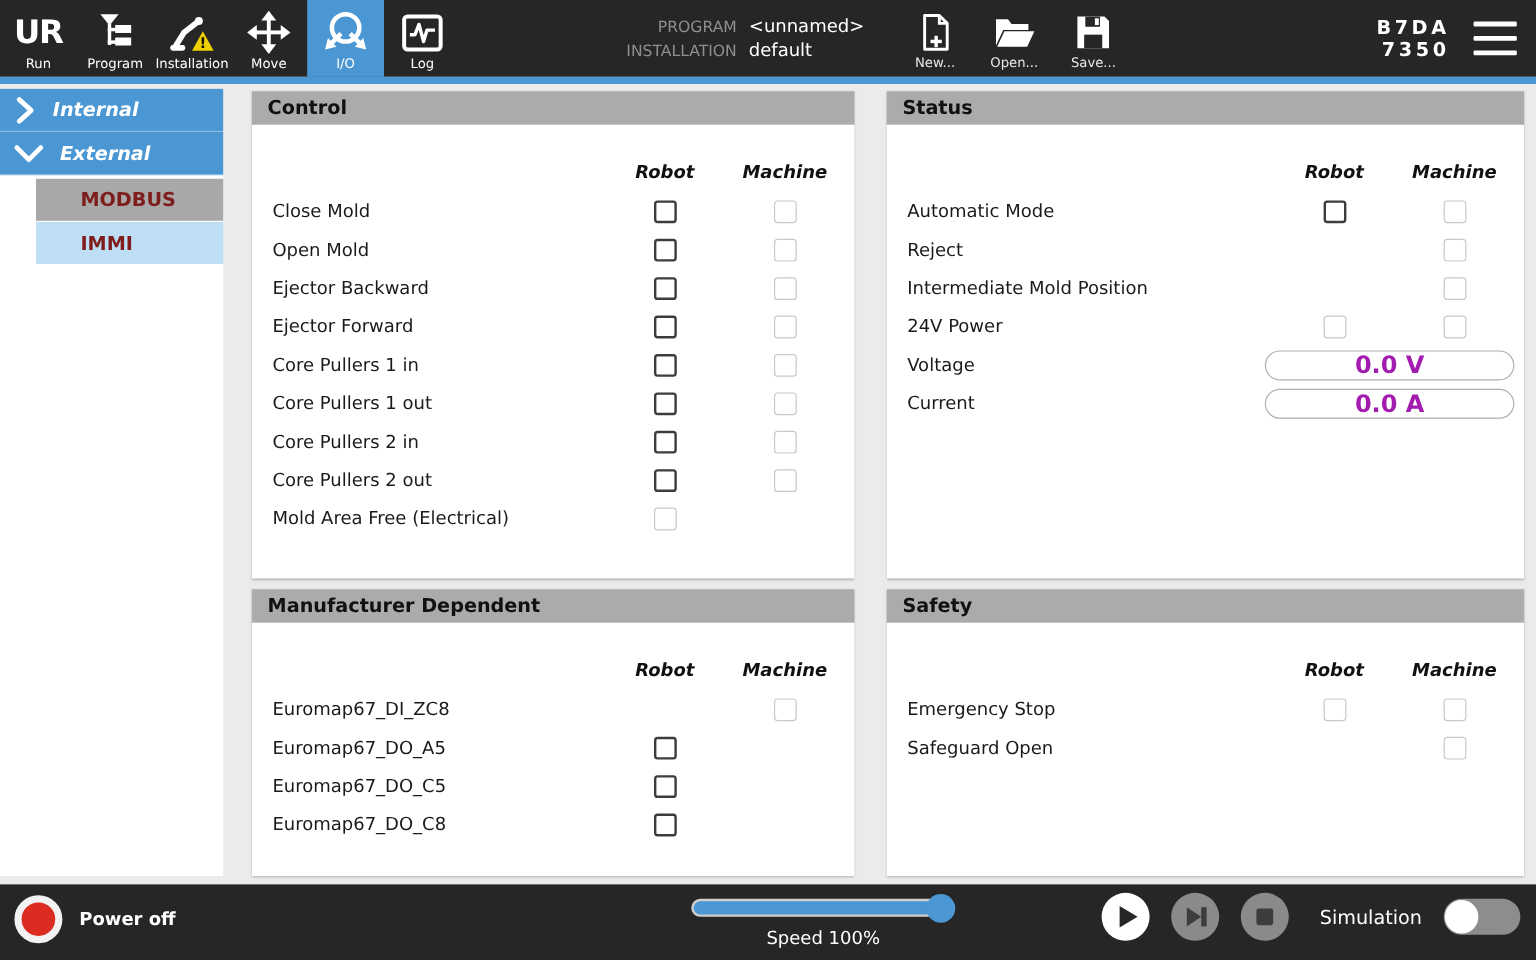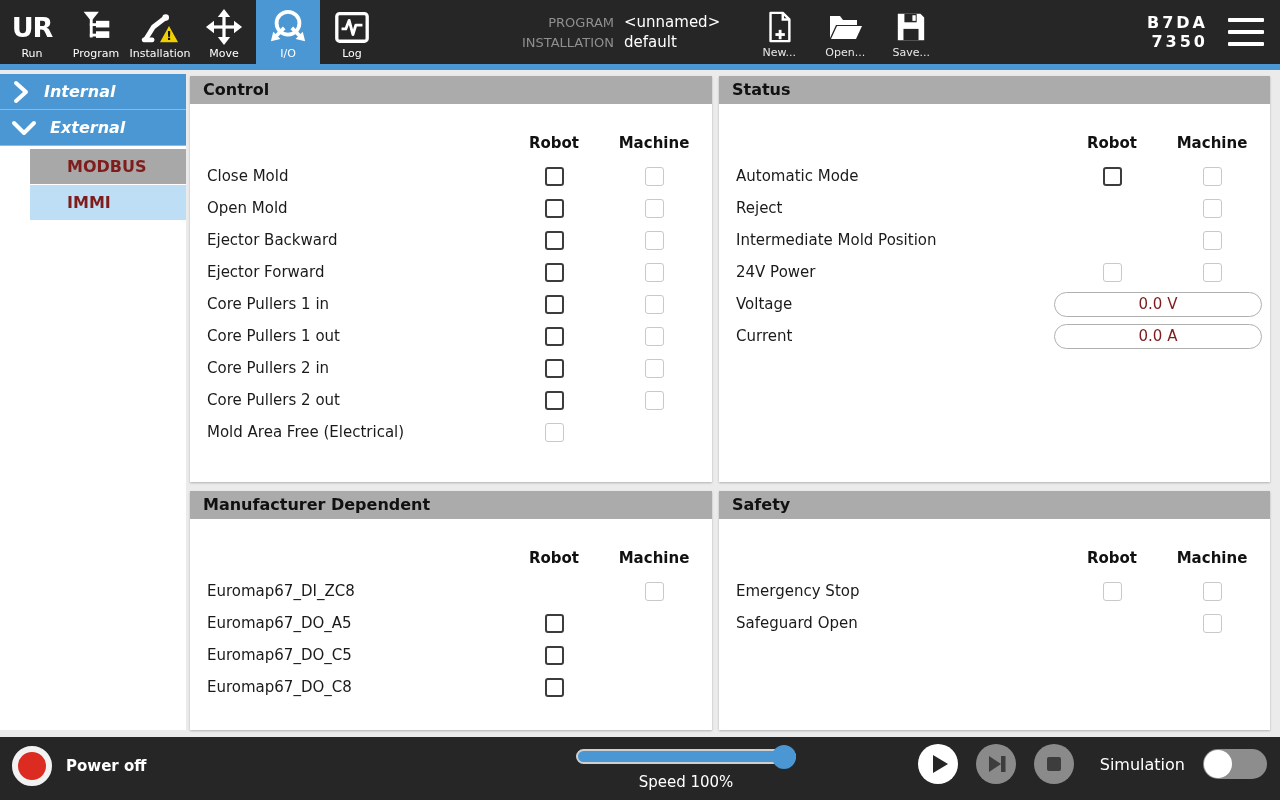--- a/index.html
+++ b/index.html
@@ -36,36 +36,36 @@
   .side-group{height:36px;background:var(--accent,#4a97d3);display:flex;align-items:center;
     padding-left:11px;gap:13px;color:#fff;font-weight:bold;font-size:16px;cursor:pointer;
     border-bottom:1px solid rgba(255,255,255,.35);box-sizing:border-box;font-style:italic;}
   .side-child{height:35px;margin-left:30px;display:flex;align-items:center;padding-left:37px;
     color:#7f1d1d;font-weight:bold;font-size:16px;cursor:pointer;box-sizing:border-box;}
   .side-child.gray{background:var(--sidebar_child_gray,#a8a8a8);margin-top:3px;}
   .side-child.selected{background:var(--sidebar_selected_blue,#bddef4);margin-top:1px;}
 
   .main{flex:1;display:grid;grid-template-columns:522px 1fr;grid-template-rows:406px 1fr;
     gap:9px 7px;margin:2px 10px 0 0;min-height:0;}
-  .panel{display:flex;flex-direction:column;box-shadow:0 1px 2px rgba(0,0,0,.25);min-height:0;}
+  .panel{display:flex;flex-direction:column;box-shadow:0 1px 2px rgba(0,0,0,.25);min-height:0;margin-left:20px;}
   .panel-header{height:28px;line-height:28px;background:var(--panel_header_gray,#ababab);
     color:#111;font-weight:bold;font-size:16px;padding-left:13px;flex:0 0 28px;}
   .panel-body{background:#fff;flex:1;padding-top:0;overflow:hidden;}
   .row{display:grid;grid-template-columns:1fr 100px 100px;align-items:center;height:32px;
     padding:0 8px 0 17px;}
   .row .label{font-size:15px;color:#1a1a1a;}
   .header-row{height:48px;align-items:end;padding-bottom:8px;}
-  .col-head{font-weight:bold;font-size:15px;color:#111;text-align:center;}
+  .col-head{font-weight:bold;font-size:15px;color:#111;text-align:center;font-style:italic;}
   .cb{width:19px;height:19px;border-radius:3px;background:#fff;justify-self:center;box-sizing:border-box;}
   .cb.enabled{border:2px solid #3c3c3c;cursor:pointer;}
   .cb.disabled{border:1px solid #c9c9c9;}
   .cb.none{visibility:hidden;}
   .value-row{grid-template-columns:1fr 208px;}
   .pill{height:25px;border:1px solid #b0b0b0;border-radius:13px;background:#fff;
-    display:flex;align-items:center;justify-content:center;font-size:15px;color:#7f1d1d;box-sizing:border-box;}
+    display:flex;align-items:center;justify-content:center;font-size:20px;color:#a21caf;box-sizing:border-box;font-weight:bold;}
 
   
   .footer{height:63px;flex:0 0 63px;background:var(--topbar_bg,#262626);position:relative;color:#fff;}
   .power-group{position:absolute;left:12px;top:9px;display:flex;align-items:center;gap:14px;cursor:pointer;}
   .power-icon{width:28px;height:28px;border-radius:50%;border:6px solid #f2f2f2;
     background:var(--power_red,#dc2b20);}
   .power-label{font-weight:bold;font-size:15px;}
   .slider-group{position:absolute;left:576px;top:12px;width:220px;}
   .slider-track{width:216px;height:11px;background:var(--accent,#4a97d3);border:2px solid #cfcfcf;
     border-radius:8px;position:relative;cursor:pointer;}

